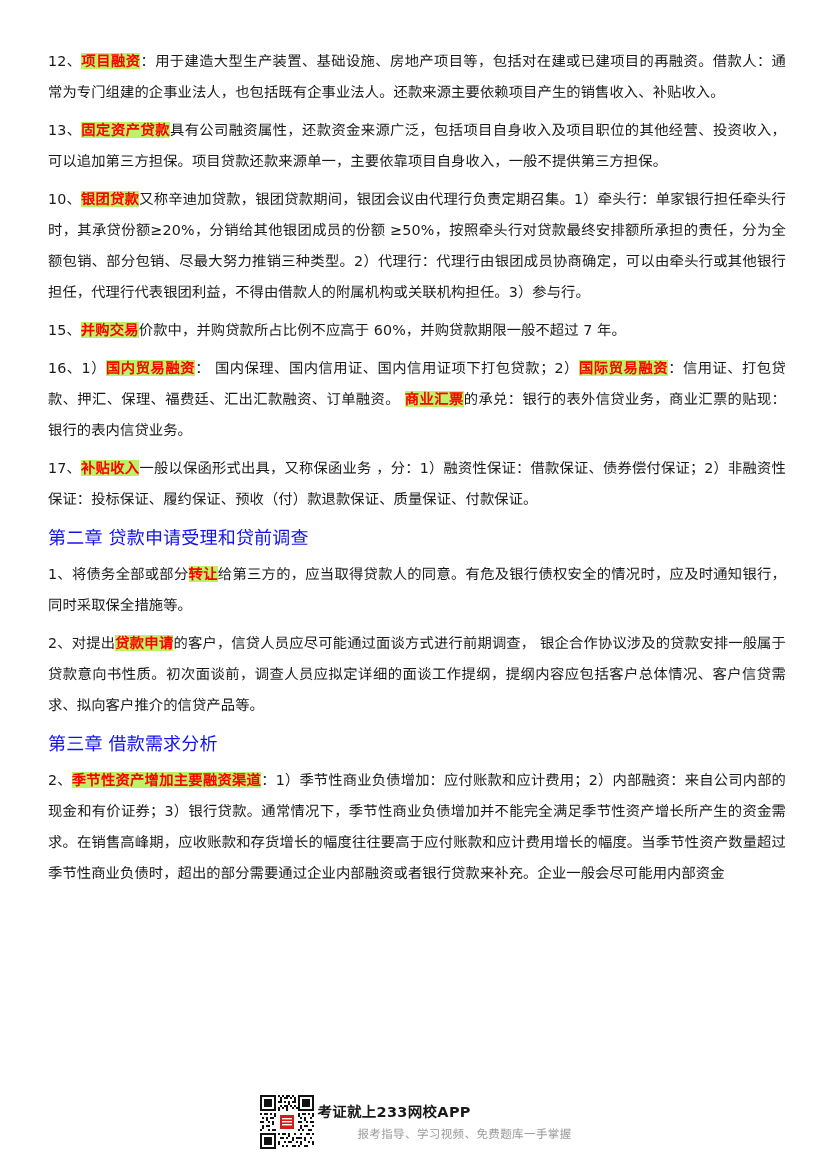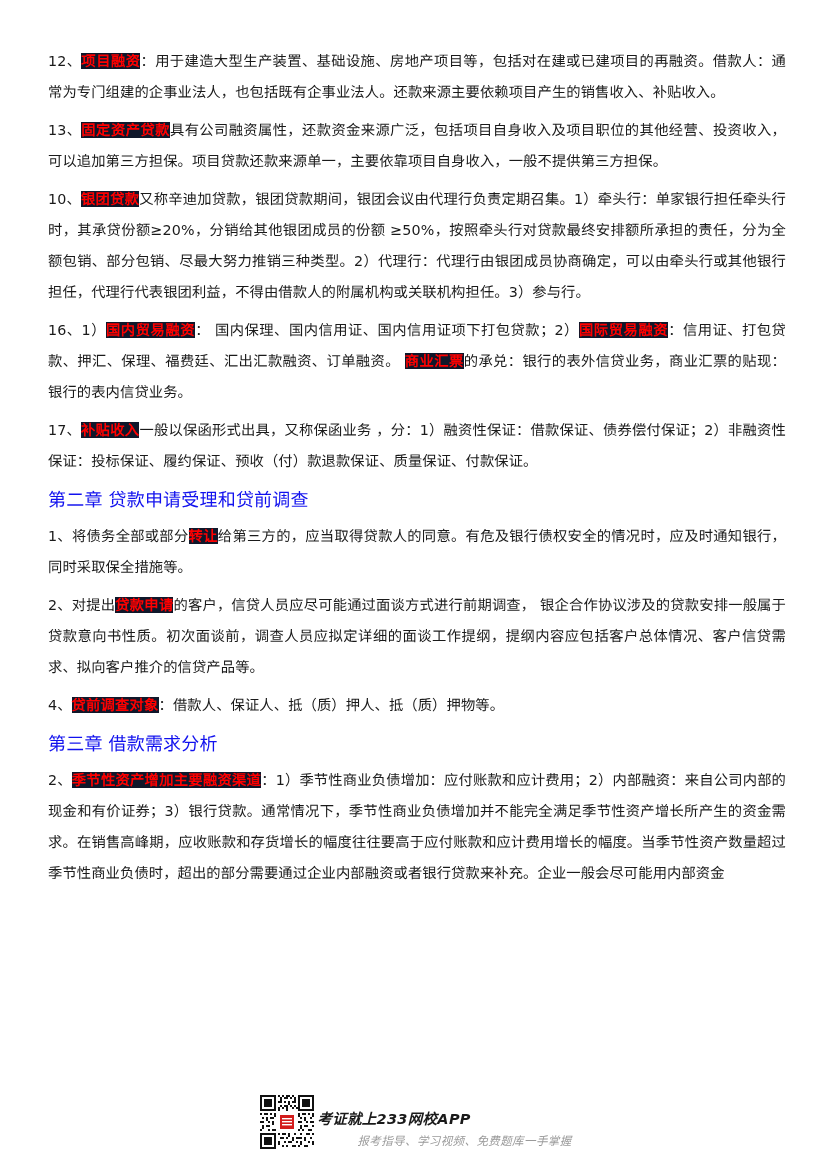--- a/index.html
+++ b/index.html
@@ -45,43 +45,42 @@
     font-weight: normal;
     color: #1111ee;
     margin: 2px 0 6px 0;
     letter-spacing: 0.2px;
   }
 
   
   .hl {
     color: #ff0000;
     font-weight: bold;
-    background: #0f172a;
+    background: #bef264;
     letter-spacing: 0.2px;
   }
   .red {
     color: #ff0000;
     font-weight: bold;
     letter-spacing: 0.2px;
   }
 
   
   .footer {
     position: absolute;
     left: 0;
     top: 1093px;
     width: 830px;
     display: flex;
     justify-content: center;
   }
   .footer-inner {
     display: flex;
-    align-items: flex-end;
+    align-items: center;
     gap: 1px;
-    font-style: italic;
   }
   .qr-wrap {
     width: 58px;
     height: 58px;
     position: relative;
     background: #ffffff;
   }
   .qr-wrap svg { display: block; }
   .footer-text { padding-top: 2px; }
   .footer-title {
@@ -102,26 +101,26 @@
 </style>
 </head>
 <body>
 
 <div class="page">
 
   <div class="content" id="doc-body">
       <p class="para"><span>12、</span><span class="hl">项目融资</span><span>：用于建造大型生产装置、基础设施、房地产项目等，包括对在建或已建项目的再融资。借款人：通常为专门组建的企事业法人，也包括既有企事业法人。还款来源主要依赖项目产生的销售收入、补贴收入。</span></p>
       <p class="para"><span>13、</span><span class="hl">固定资产贷款</span><span>具有公司融资属性，还款资金来源广泛，包括项目自身收入及项目职位的其他经营、投资收入，可以追加第三方担保。项目贷款还款来源单一，主要依靠项目自身收入，一般不提供第三方担保。</span></p>
       <p class="para"><span>10、</span><span class="hl">银团贷款</span><span>又称辛迪加贷款，银团贷款期间，银团会议由代理行负责定期召集。1）牵头行：单家银行担任牵头行时，其承贷份额≥20%，分销给其他银团成员的份额 ≥50%，按照牵头行对贷款最终安排额所承担的责任，分为全额包销、部分包销、尽最大努力推销三种类型。2）代理行：代理行由银团成员协商确定，可以由牵头行或其他银行担任，代理行代表银团利益，不得由借款人的附属机构或关联机构担任。3）参与行。</span></p>
+      <p class="para"><span>15、</span><span class="hl">并购交易</span><span>价款中，并购贷款所占比例不应高于 60%，并购贷款期限一般不超过 7 年。</span></p>
       <p class="para"><span>16、1）</span><span class="hl">国内贸易融资</span><span>： 国内保理、国内信用证、国内信用证项下打包贷款；2）</span><span class="hl">国际贸易融资</span><span>：信用证、打包贷款、押汇、保理、福费廷、汇出汇款融资、订单融资。 </span><span class="hl">商业汇票</span><span>的承兑：银行的表外信贷业务，商业汇票的贴现：银行的表内信贷业务。</span></p>
       <p class="para"><span>17、</span><span class="hl">补贴收入</span><span>一般以保函形式出具，又称保函业务 ，分：1）融资性保证：借款保证、债券偿付保证；2）非融资性保证：投标保证、履约保证、预收（付）款退款保证、质量保证、付款保证。</span></p>
       <div class="chapter">第二章 贷款申请受理和贷前调查</div>
       <p class="para"><span>1、将债务全部或部分</span><span class="hl">转让</span><span>给第三方的，应当取得贷款人的同意。有危及银行债权安全的情况时，应及时通知银行，同时采取保全措施等。</span></p>
       <p class="para"><span>2、对提出</span><span class="hl">贷款申请</span><span>的客户，信贷人员应尽可能通过面谈方式进行前期调查， 银企合作协议涉及的贷款安排一般属于贷款意向书性质。初次面谈前，调查人员应拟定详细的面谈工作提纲，提纲内容应包括客户总体情况、客户信贷需求、拟向客户推介的信贷产品等。</span></p>
-      <p class="para"><span>4、</span><span class="hl">贷前调查对象</span><span>：借款人、保证人、抵（质）押人、抵（质）押物等。</span></p>
       <div class="chapter">第三章 借款需求分析</div>
       <p class="para"><span>2、</span><span class="hl">季节性资产增加主要融资渠道</span><span>：1）季节性商业负债增加：应付账款和应计费用；2）内部融资：来自公司内部的现金和有价证券；3）银行贷款。通常情况下，季节性商业负债增加并不能完全满足季节性资产增长所产生的资金需求。在销售高峰期，应收账款和存货增长的幅度往往要高于应付账款和应计费用增长的幅度。当季节性资产数量超过季节性商业负债时，超出的部分需要通过企业内部融资或者银行贷款来补充。企业一般会尽可能用内部资金</span></p>
     </div>
 
   <div class="footer">
     <div class="footer-inner">
       <div class="qr-wrap">
         <svg width="58" height="58" viewBox="0 0 58 58" aria-hidden="true">
           <rect x="0" y="0" width="58" height="58" fill="#ffffff"></rect>
           <g fill="#111111">

